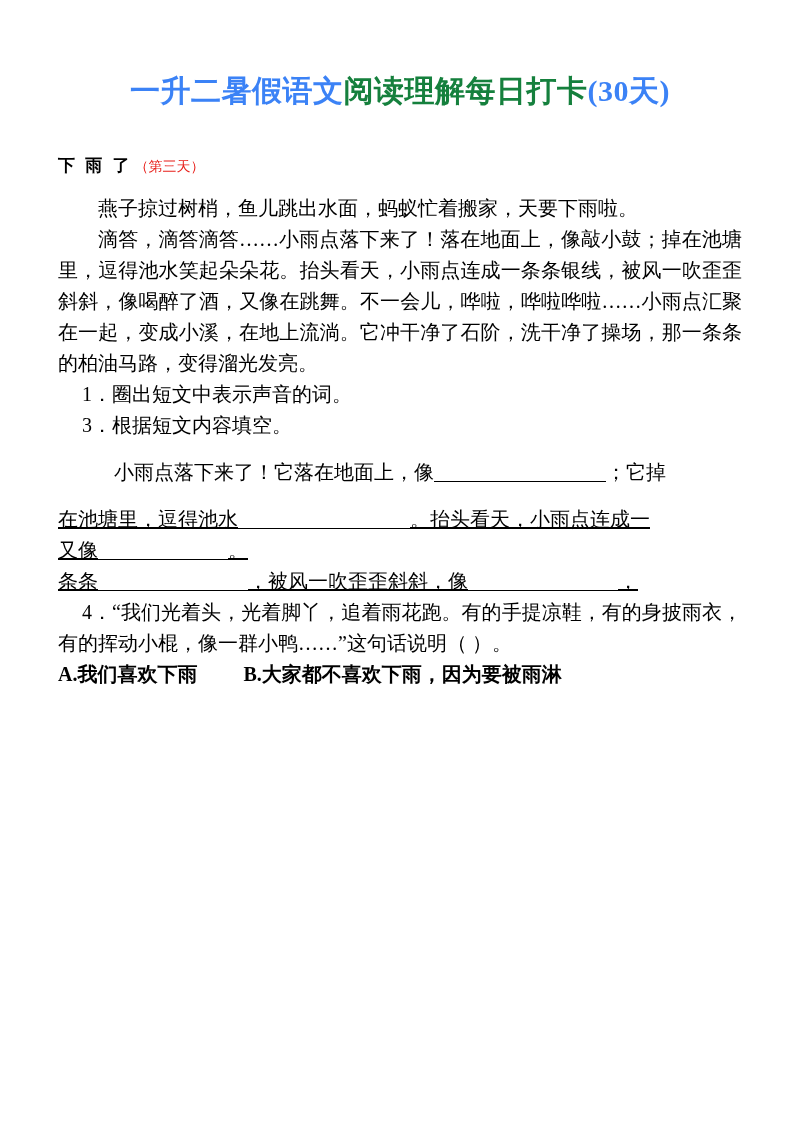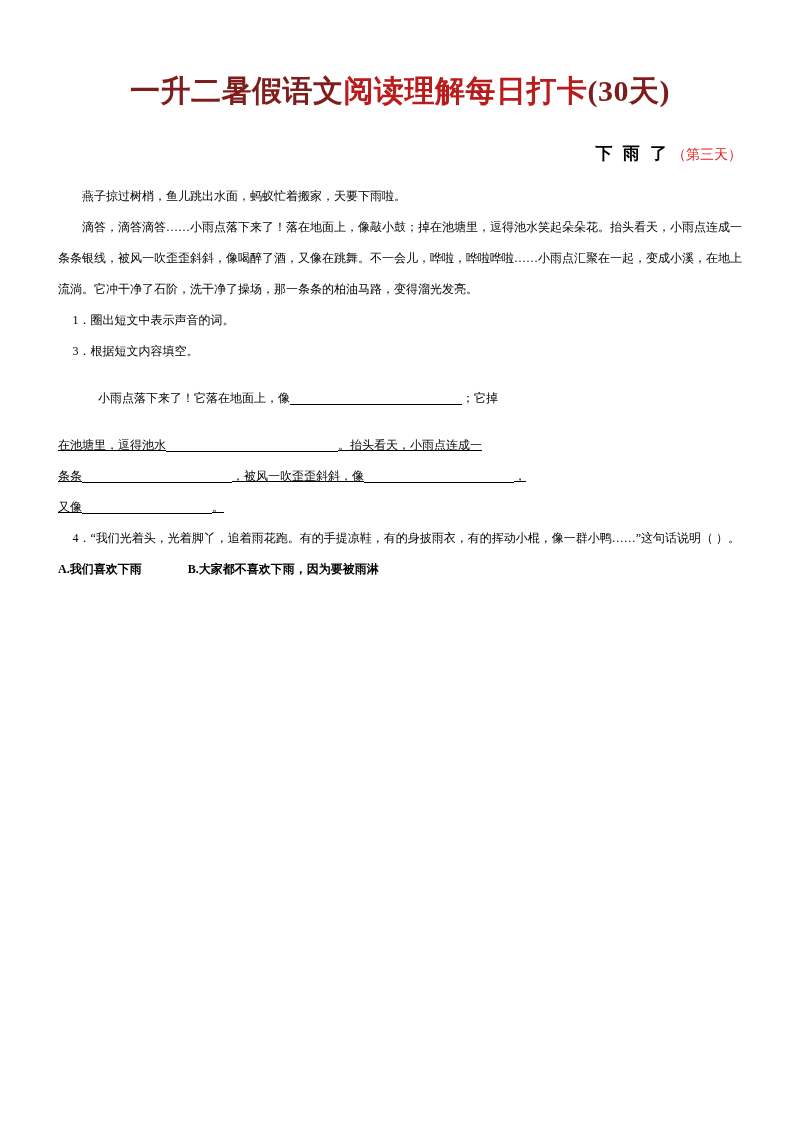--- a/index.html
+++ b/index.html
@@ -27,46 +27,46 @@
   .doc-title {
     margin-top: 72px;
     text-align: center;
     font-size: 30px;
     font-weight: bold;
     letter-spacing: 0.5px;
     line-height: 1.25;
     white-space: nowrap;
   }
   .doc-title .red {
-    color: #b91c1c;
+    color: #15803d;
   }
   .doc-title .blk {
-    color: #7f1d1d;
+    color: #3b82f6;
   }
 
   
   .article-head {
-    margin-top: 32px;
-    text-align: right;
+    margin-top: 44px;
+    text-align: left;
     font-size: 17px;
     font-weight: bold;
     letter-spacing: 3px;
   }
   .article-head .day-tag {
     color: #e8201b;
     font-size: 14px;
     font-weight: normal;
     letter-spacing: 0;
     margin-left: 2px;
   }
 
   
   .body-text {
     margin-top: 16px;
-    font-size: 12px;
+    font-size: 20px;
     line-height: 31px;
     text-align: justify;
     text-justify: inter-ideograph;
   }
   .p {
     margin: 0;
     text-indent: 2em;
   }
   .q {
     margin: 0;
@@ -156,25 +156,25 @@
 
     <p class="q-sub">
       <span>小雨点落下来了！它落在地面上，像</span><span class="blank-xl"></span><span>；它掉</span>
     </p>
 
     <p class="q-flush">
       <span>在池塘里，逗得池水</span><span class="blank-xl"></span><span>。抬头看天，小雨点连成一</span>
     </p>
 
     <p class="q-flush">
-      <span>条条</span><span class="blank-l"></span><span>，被风一吹歪歪斜斜，像</span><span class="blank-l"></span><span>，</span>
+      <span>又像</span><span class="blank-m"></span><span>。</span>
     </p>
 
     <p class="q-flush">
-      <span>又像</span><span class="blank-m"></span><span>。</span>
+      <span>条条</span><span class="blank-l"></span><span>，被风一吹歪歪斜斜，像</span><span class="blank-l"></span><span>，</span>
     </p>
 
     <p class="q">
       <span>4．</span><span>“我们光着头，光着脚丫，追着雨花跑。有的手提凉鞋，有的身披雨衣，有的挥动小棍，像一群小鸭……”</span><span>这句话说明（    ）。</span>
     </p>
 
     <p class="choices">
       <span>A.我们喜欢下雨</span><span class="choice-gap"></span><span>B.大家都不喜欢下雨，因为要被雨淋</span>
     </p>
 

